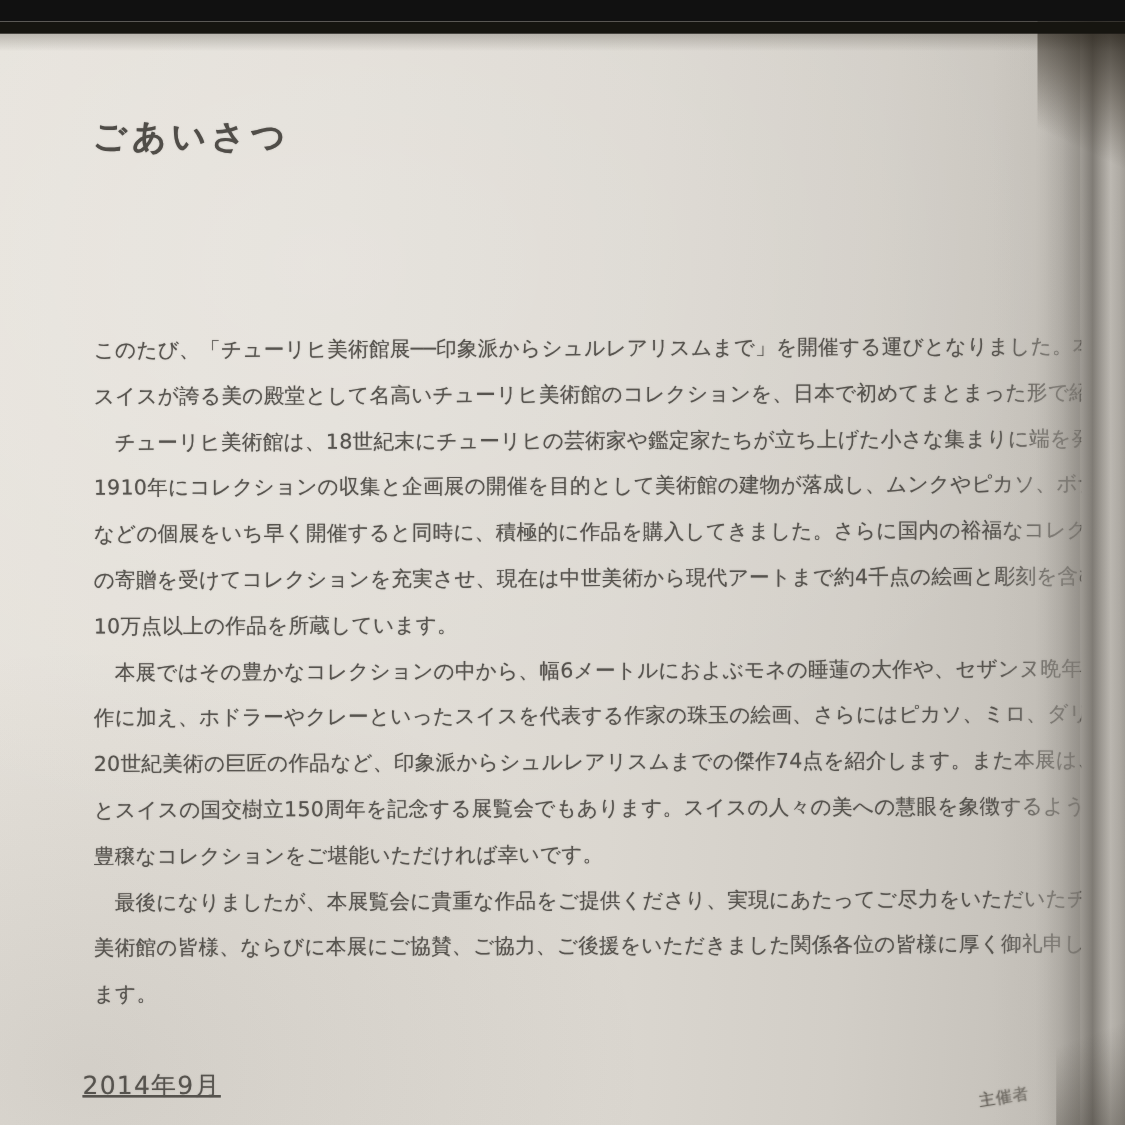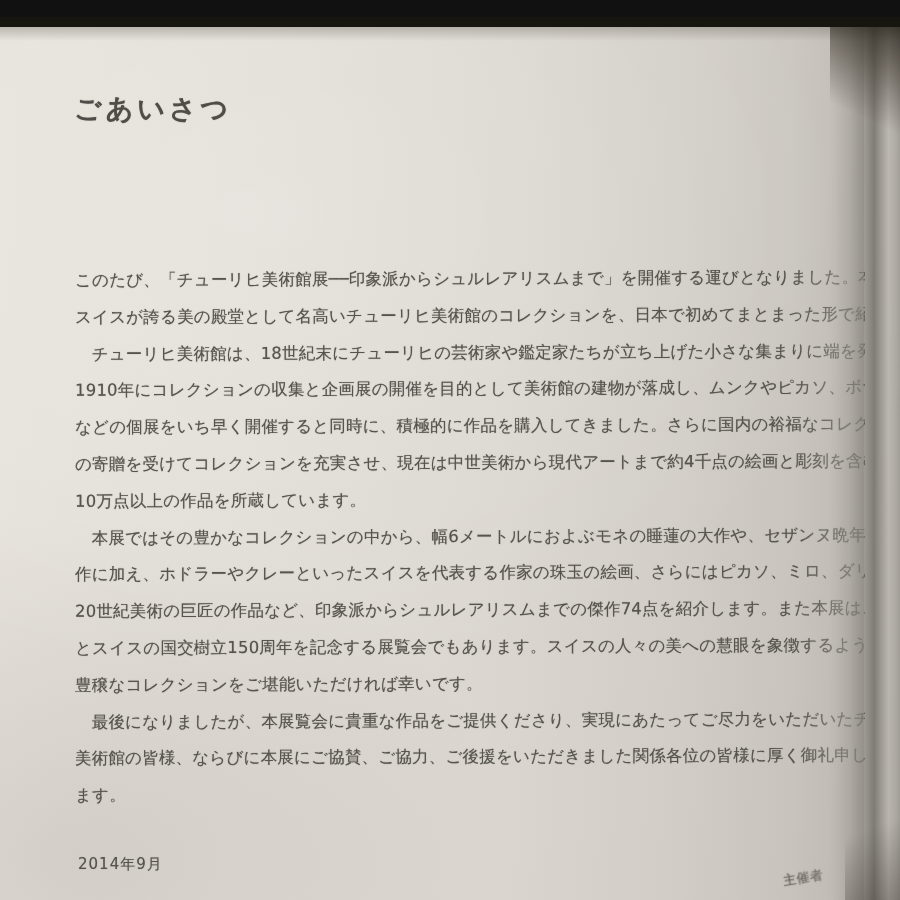--- a/index.html
+++ b/index.html
@@ -58,24 +58,25 @@
     position:absolute;left:75px;top:244px;width:790px;height:560px;
     overflow:hidden;z-index:2;
     transform:skewY(-0.25deg);
   }
   .text-line{
     height:36.8px;line-height:36.8px;white-space:nowrap;
     font-size:16.5px;letter-spacing:0.2px;color:#57544f;
     text-shadow:0 0 1px rgba(87,84,79,0.6);
   }
   .page-date{
-    position:absolute;left:78px;top:838px;
-    font-size:15px;letter-spacing:1px;color:#56534e;
+    position:absolute;left:66px;top:838px;
+    font-size:20px;letter-spacing:1px;color:#56534e;
     text-shadow:0 0 1px rgba(87,84,79,0.5);
     z-index:2;
+    text-decoration:underline;
   }
   .page-signature{
     position:absolute;left:783px;top:852px;
     font-size:13px;letter-spacing:0.5px;color:#6b6760;
     transform:rotate(-9deg);
     text-shadow:0 0 1.5px rgba(95,90,82,0.8);
     filter:blur(0.4px);
     z-index:2;
   }
   

